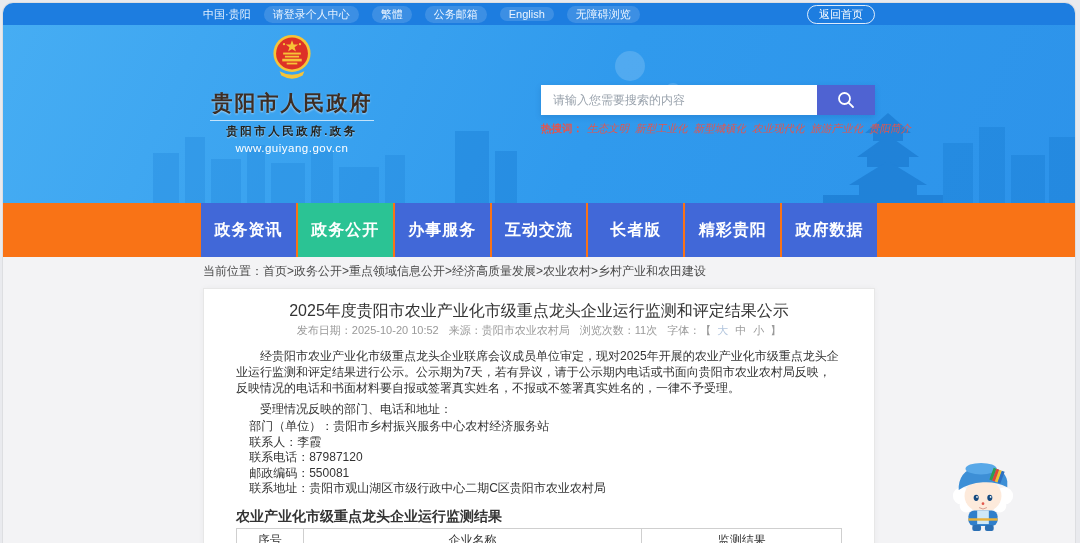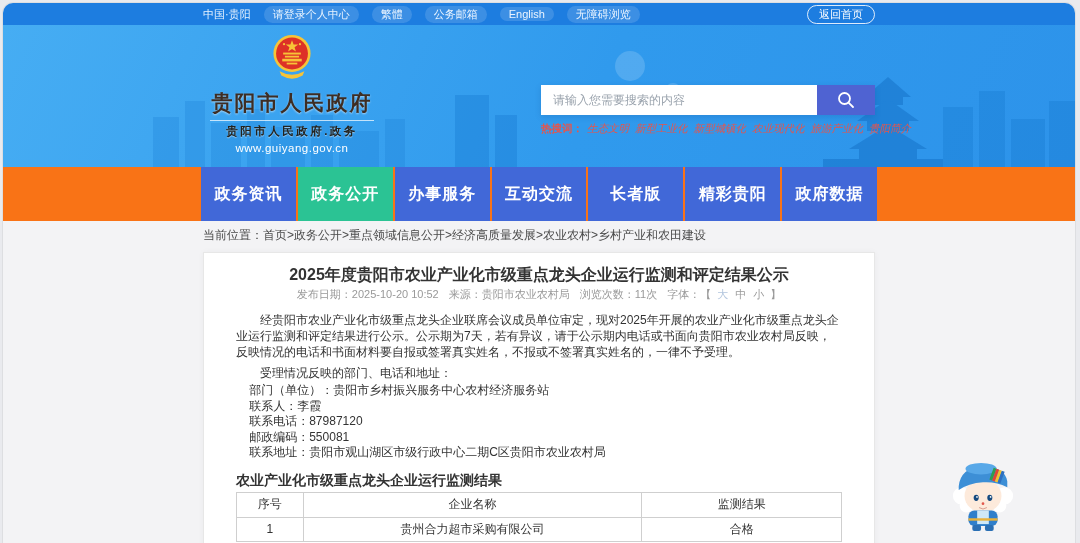--- a/index.html
+++ b/index.html
@@ -13,21 +13,21 @@
   
   .topbar { height:22px; background:#1d7de0; display:flex; align-items:center; }
   .topbar-inner { width:672px; margin:0 auto; display:flex; align-items:center; gap:13px;
                   font-size:11px; color:#eaf4ff; }
   .toplink { cursor:pointer; white-space:nowrap; }
   .toplink.pill { background:rgba(255,255,255,0.14); border-radius:9px; padding:1px 9px; }
   .home-btn { margin-left:auto; border:1px solid rgba(255,255,255,0.85); border-radius:10px;
               padding:1px 11px; font-size:11px; color:#fff; cursor:pointer; white-space:nowrap; }
 
   
-  .banner { height:142px; position:relative; overflow:hidden;
+  .banner { height:178px; position:relative; overflow:hidden;
             background:linear-gradient(115deg,#46adf3 0%,#309aed 55%,#2d93ea 100%); }
   .banner svg.city { position:absolute; bottom:0; left:0; width:100%; height:96px; }
   .bokeh { position:absolute; border-radius:50%; background:rgba(255,255,255,0.16); }
   .banner-inner { width:672px; margin:0 auto; position:relative; height:100%; }
 
   .logo { position:absolute; left:5px; top:6px; width:168px; text-align:center; }
   .site-title { font-size:21px; font-weight:bold; letter-spacing:2px; color:#3e2d23;
                 text-shadow:0 1px 2px rgba(255,255,255,0.55); margin-top:2px; white-space:nowrap; }
   .logo-div { border-top:1px solid rgba(255,255,255,0.7); margin:3px 2px; }
   .site-sub { font-size:11.5px; font-weight:bold; letter-spacing:2.5px; color:#23231f;
@@ -55,21 +55,21 @@
               cursor:pointer; white-space:nowrap; }
   .nav-item.active { background:#2bc394; }
 
   
   .content { padding-top:6px; }
   .breadcrumb { width:672px; margin:0 auto 8px; font-size:12px; color:#4a4a4a; }
   .breadcrumb .bc-trail { color:#4a4a4a; cursor:pointer; }
 
   .card { width:672px; margin:0 auto; background:#fff; border:1px solid #e7e7e7;
           box-shadow:0 0 6px rgba(0,0,0,0.04); padding:12px 32px 60px; min-height:340px; }
-  .article-title { text-align:center; font-size:16px; font-weight:bold; color:#333;
+  .article-title { text-align:center; font-size:16px; font-weight:normal; color:#333;
                    line-height:20px; }
   .meta { margin-top:2px; display:flex; justify-content:center; gap:10px; font-size:11px;
           color:#999; align-items:center; }
   .meta .fs { cursor:pointer; }
   .meta .fs.big { color:#b3c6de; }
 
   .para { margin-top:10px; font-size:12px; color:#333; line-height:16px; text-indent:2em; }
   .para.p2 { margin-top:5px; }
   .contact-lines { margin-top:2px; }
   .contact-line { font-size:12px; color:#333; line-height:15.5px; padding-left:1.1em; }

